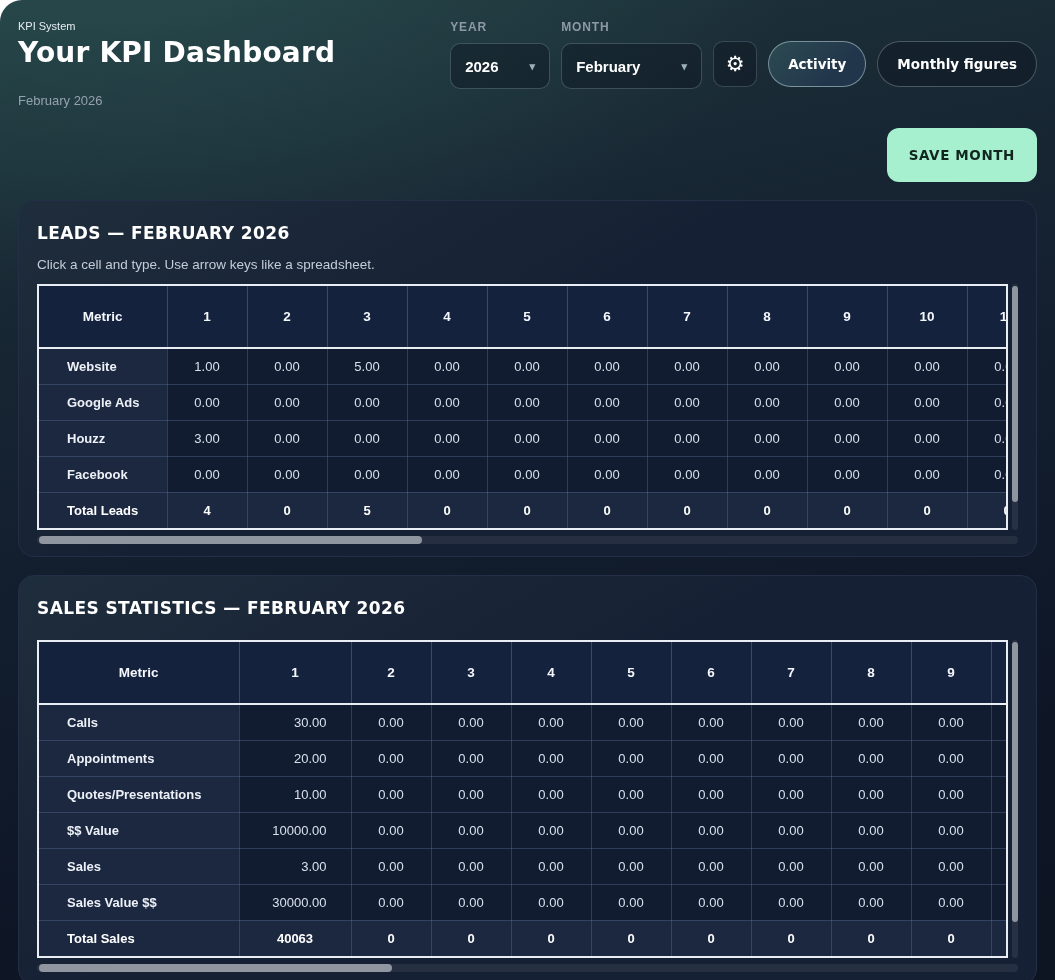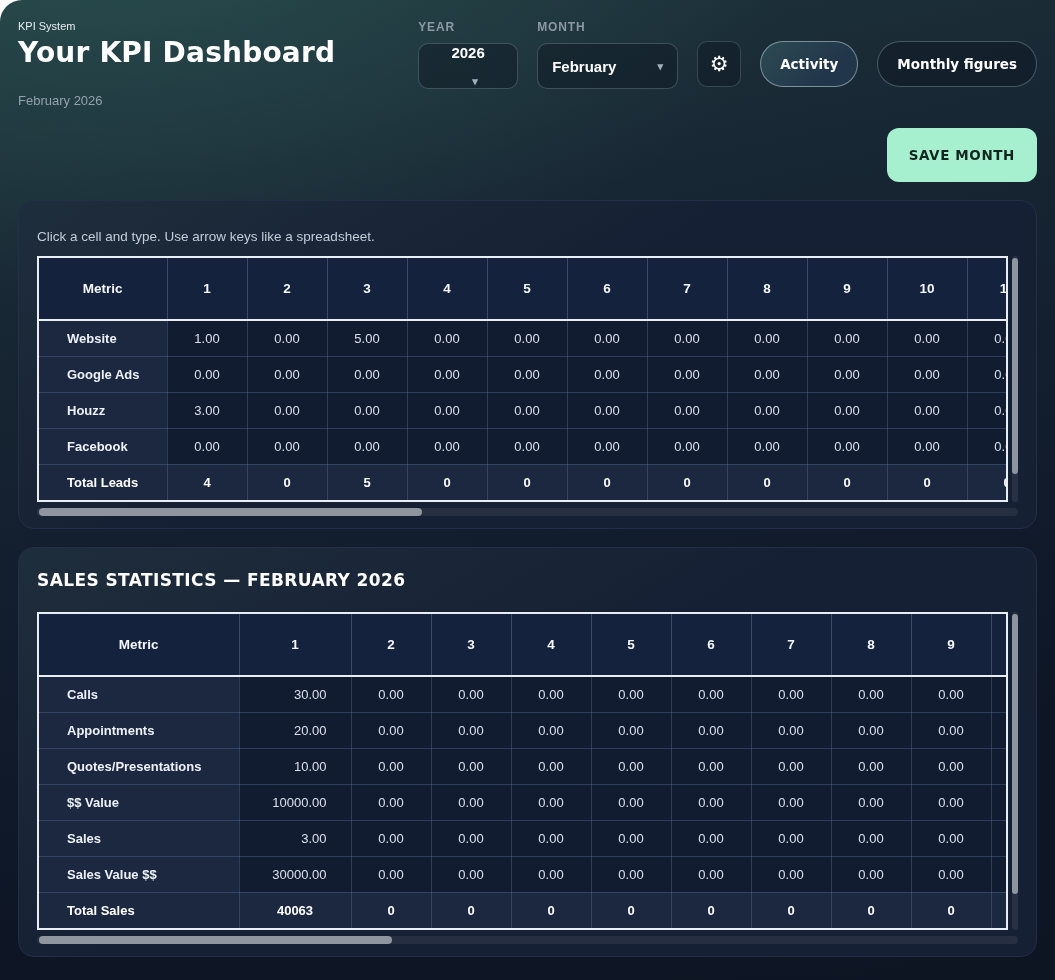--- a/index.html
+++ b/index.html
@@ -11,30 +11,30 @@
     background:
       radial-gradient(1100px 620px at 12% -8%, rgba(48,94,94,0.55), rgba(48,94,94,0) 62%),
       linear-gradient(168deg,#20373b 0%,#182734 26%,#121d2e 52%,#0e1626 78%,#0d1422 100%);
     color:#fff;
   }
   
   .topbar{display:flex;justify-content:space-between;align-items:flex-start;}
   .brand .app-name{font-size:11px;color:#e7edf2;margin:4px 0 4px 0;}
   .brand h1{font-family:"DejaVu Sans","Liberation Sans",sans-serif;font-size:28px;font-weight:700;color:#fff;margin:0;letter-spacing:.2px;}
   .brand .date{font-size:13px;color:#94a1ae;margin-top:24px;}
-  .controls{display:flex;gap:19px;align-items:flex-start;padding-top:4px;}
+  .controls{display:flex;gap:11px;align-items:flex-start;padding-top:4px;}
   .field{display:flex;flex-direction:column;}
   .field label{font-size:12px;font-weight:700;letter-spacing:.9px;color:#8c99a6;margin-bottom:9px;}
   .select{
     height:46px;box-sizing:border-box;display:flex;align-items:center;justify-content:space-between;
     padding:0 14px;background:rgba(13,22,34,0.45);border:1px solid rgba(140,160,175,0.35);
     border-radius:10px;color:#fff;font-weight:700;font-size:15px;cursor:pointer;
   }
   .select .caret{color:#9fb0bd;font-size:11px;margin-left:14px;}
-  .select.year{width:100px;flex-direction:column;} .select.month{width:141px;}
+  .select.year{width:100px;} .select.month{width:141px;}
   .icon-btn{
     width:44px;height:46px;margin-top:21px;border-radius:10px;box-sizing:border-box;
     background:rgba(13,22,34,0.45);border:1px solid rgba(140,160,175,0.30);
     color:#fff;font-size:21px;display:flex;align-items:center;justify-content:center;cursor:pointer;padding:0;
   }
   .pill{
     height:46px;margin-top:21px;border-radius:23px;padding:0 19px;box-sizing:border-box;
     font-family:"DejaVu Sans","Liberation Sans",sans-serif;font-weight:700;font-size:13.5px;color:#fff;
     border:1px solid rgba(160,180,190,0.38);background:rgba(13,22,34,0.45);cursor:pointer;
   }
@@ -113,20 +113,21 @@
       <button class="pill active">Activity</button>
       <button class="pill">Monthly figures</button>
     </div>
   </div>
 
   <div class="actions">
     <button class="save-btn">SAVE MONTH</button>
   </div>
 
   <section class="panel">
+    <h2>LEADS — FEBRUARY 2026</h2>
     <p class="hint">Click a cell and type. Use arrow keys like a spreadsheet.</p>
     <div class="table-zone">
       <div class="table-scroll" id="leads-mount">
           <table class="grid" style="width: 1008px;">
             <colgroup>
               <col style="width: 128px;">
               <col style="width: 80px;">
               <col style="width: 80px;">
               <col style="width: 80px;">
               <col style="width: 80px;">

